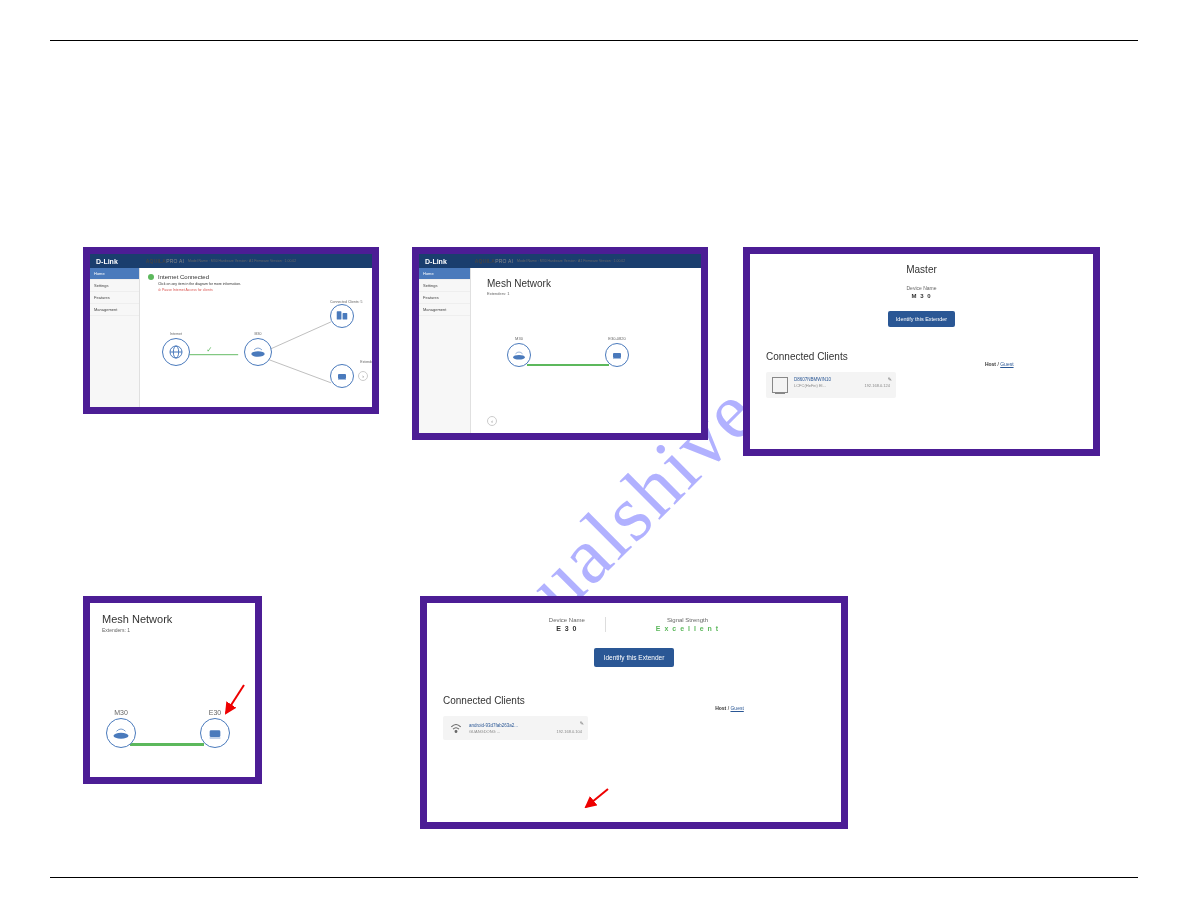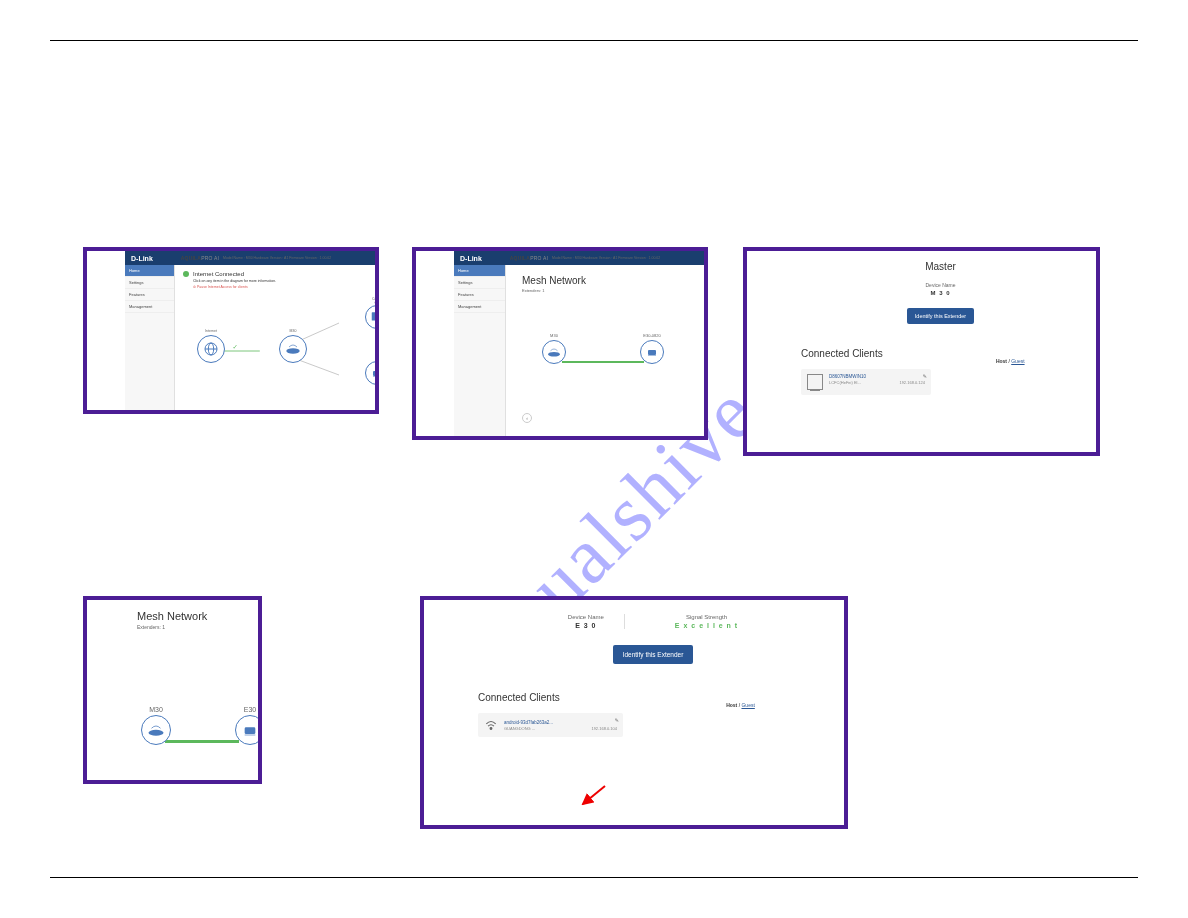--- a/index.html
+++ b/index.html
@@ -31,24 +31,23 @@
     transform: rotate(-45deg);
     pointer-events: none;
     text-align: center;
     line-height: 700px;
     letter-spacing: 2px;
   }
 
   
   .panel {
     position: absolute;
-    border: 4px solid #4c1d95;
+    border: 7px solid #4c1d95;
     background: #fff;
     overflow: hidden;
-    padding-left: 38px;
   }
 
   
   .p1 { left: 33px; top: 206px; width: 296px; height: 167px; }
   .p1-header { height: 14px; background: #1a3e6e; display: flex; align-items: center; }
   .p1-logo { color: #fff; font-size: 7px; font-weight: bold; margin-left: 6px; }
   .p1-brand { color: #444; font-size: 5px; margin-left: 28px; letter-spacing: 0.2px; }
   .p1-model { color: #666; font-size: 3.5px; margin-left: 4px; }
   .p1-body { display: flex; height: calc(100% - 14px); }
   .p1-sidebar { width: 50px; background: #f7f7f7; border-right: 1px solid #e0e0e0; }

